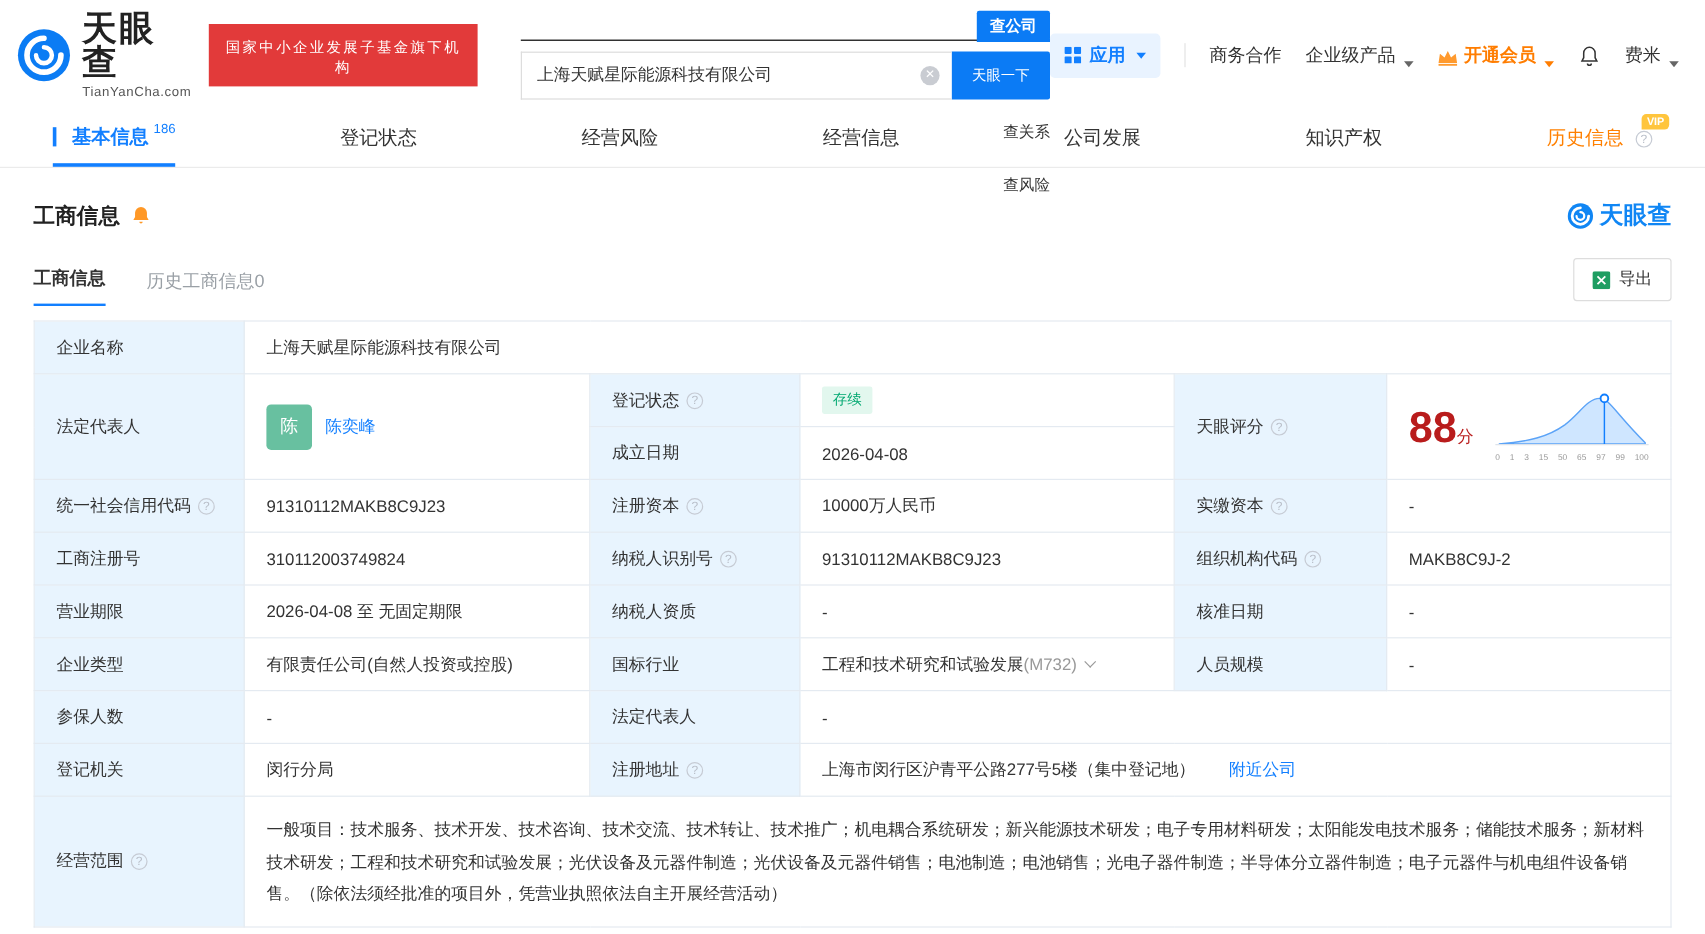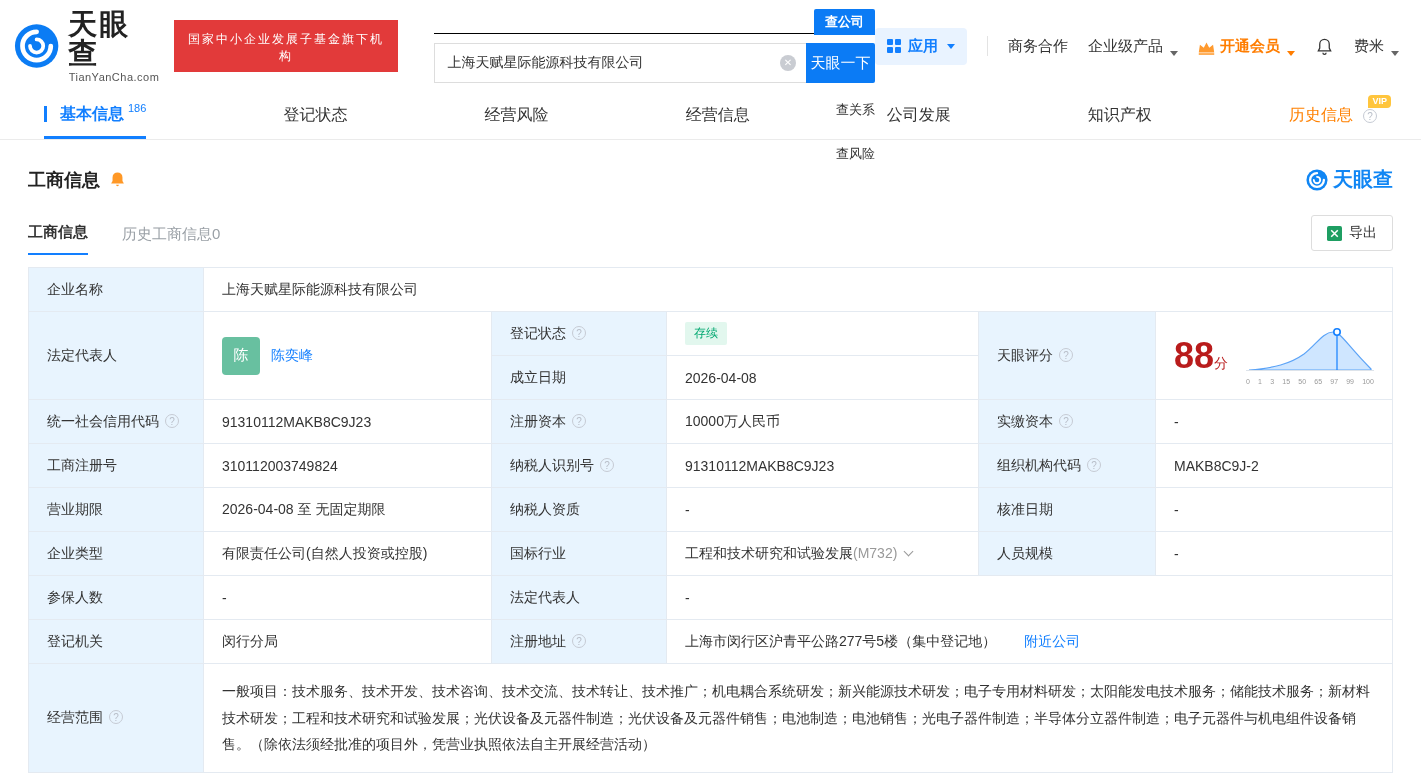--- a/index.html
+++ b/index.html
@@ -21,21 +21,21 @@
 
   .search-area { margin-left: 36px; width: 452px; }
   .search-tabs { display: flex; gap: 22px; align-items: flex-end; border-bottom: 1px solid #000000; height: 25px; flex-direction: column; }
   .search-tab { font-size: 13px; color: #333; cursor: pointer; padding-bottom: 4px; }
   .search-tab.active { background: #0b7bf5; color: #fff; padding: 4px 11px; border-radius: 2px 2px 0 0; font-weight: bold; }
   .search-row { display: flex; margin-top: 9px; height: 40px; }
   .search-box { position: relative; flex: 1; }
   .search-input { width: 100%; height: 100%; border: 1px solid #ddd; border-right: none; padding: 0 34px 0 12px; font-size: 14px; color: #333; outline: none; font-family: inherit; }
   .clear-icon { position: absolute; right: 10px; top: 12px; width: 16px; height: 16px; border-radius: 50%; background: #c9ccd2; color: #fff; font-size: 10px; line-height: 16px; text-align: center; cursor: pointer; }
   .clear-icon::before { content: "✕"; }
-  .search-btn { width: 69px; background: #0b7bf5; color: #fff; border: none; font-size: 15px; cursor: pointer; font-family: inherit; border-radius: 0 2px 2px 0; }
+  .search-btn { width: 82px; background: #0b7bf5; color: #fff; border: none; font-size: 12px; cursor: pointer; font-family: inherit; border-radius: 0 2px 2px 0; }
 
   .top-menu { margin-left: auto; display: flex; align-items: center; gap: 20px; font-size: 15px; white-space: nowrap; }
   .apps-chip { display: flex; align-items: center; gap: 7px; background: #e9f3ff; color: #127fff; padding: 9px 12px; border-radius: 4px; font-weight: bold; cursor: pointer; }
   .vdiv { width: 1px; height: 20px; background: #e3e3e3; }
   .menu-item { display: flex; align-items: flex-end; gap: 5px; cursor: pointer; color: #333; }
   .vip-item { color: #ff7d00; font-weight: bold; }
   .caret { display: inline-block; width: 0; height: 0; border-left: 4px solid transparent; border-right: 4px solid transparent; border-top: 5px solid #127fff; margin-left: 2px; }
   .caret.dark { border-top-color: #666; }
   .caret.orange { border-top-color: #ff7d00; }
 

